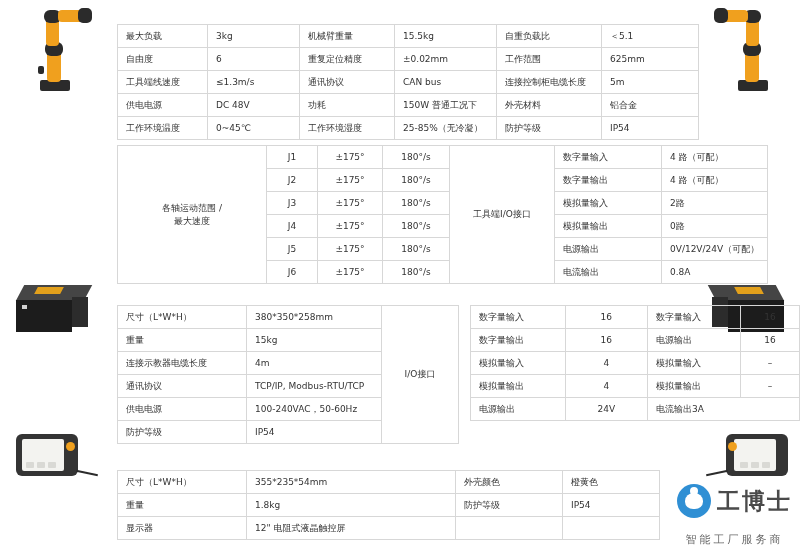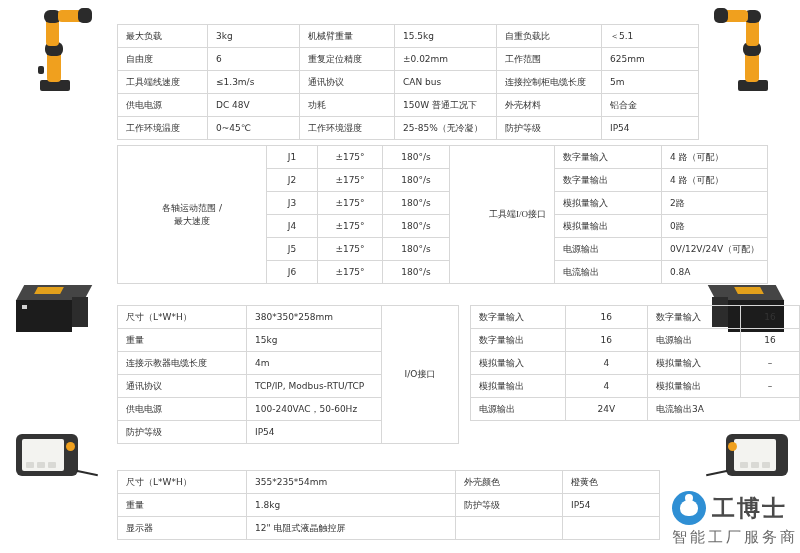--- a/index.html
+++ b/index.html
@@ -37,21 +37,21 @@
   #block1 td.g2v{width:85px;}
   #block1 td.g3l{width:88px;}
   #block1 td.g3v{width:80px;}
 
   
   #block2{position:absolute;left:117px;top:145px;}
   #block2 td.ax-name{width:132px;text-align:center;}
   #block2 td.ax-j{width:34px;text-align:center;}
   #block2 td.ax-r{width:48px;text-align:center;}
   #block2 td.ax-s{width:50px;text-align:center;margin-left:44px;}
-  #block2 td.ax-tool{width:88px;text-align:right;font-family:Liberation Serif, serif;}
+  #block2 td.ax-tool{width:88px;text-align:center;}
   #block2 td.io-l{width:90px;}
   #block2 td.io-v{width:80px;}
 
   
   #block3{position:absolute;left:117px;top:305px;}
   #block3 td.c-l{width:112px;}
   #block3 td.c-v{width:118px;}
   #block3 td.c-io{width:60px;text-align:center;}
 
   
@@ -86,36 +86,36 @@
   .ctrl-led{position:absolute;background:#e8a21c;}
 
   
   .tab-body{position:absolute;background:#343434;border-radius:6px;}
   .tab-screen{position:absolute;background:#f3f3f0;border-radius:2px;}
   .tab-btn{position:absolute;background:#f0a01e;border-radius:2px;}
   .tab-key{position:absolute;background:#d9d9d5;border-radius:1px;}
   .cable{position:absolute;border-bottom:2px solid #2b2b2b;}
 
   
-  #logo{position:absolute;right:2px;bottom:6px;text-align:center;}
+  #logo{position:absolute;right:8px;bottom:6px;text-align:center;}
   #logo .lg-row{display:flex;align-items:center;gap:6px;}
   #logo .lg-mark{
     width:34px;height:34px;border-radius:50%;
     background:#2f8fd4;position:relative;
   }
   #logo .lg-mark:before{
     content:"";position:absolute;left:8px;top:9px;width:18px;height:16px;
     background:#ffffff;border-radius:50% 50% 45% 45%;
   }
   #logo .lg-mark:after{
     content:"";position:absolute;left:13px;top:3px;width:8px;height:8px;
     background:#ffffff;border-radius:50%;
   }
   #logo .lg-text{font-size:23px;font-weight:bold;color:#4a4a4a;letter-spacing:2px;}
-  #logo .lg-sub{font-size:15px;color:#6b6b6b;letter-spacing:3px;margin-top:3px;}
+  #logo .lg-sub{font-size:11px;color:#6b6b6b;letter-spacing:3px;margin-top:14px;}
 </style>
 </head>
 <body>
 
 <div class="art" style="left:14px;top:6px;width:80px;height:88px;">
   <div class="arm-base" style="left:26px;top:74px;width:30px;height:11px;border-radius:2px;"></div>
   <div class="arm-seg" style="left:33px;top:42px;width:14px;height:34px;"></div>
   <div class="arm-joint" style="left:31px;top:36px;width:18px;height:14px;border-radius:6px;"></div>
   <div class="arm-seg" style="left:32px;top:10px;width:13px;height:30px;"></div>
   <div class="arm-joint" style="left:30px;top:4px;width:17px;height:13px;border-radius:6px;"></div>

